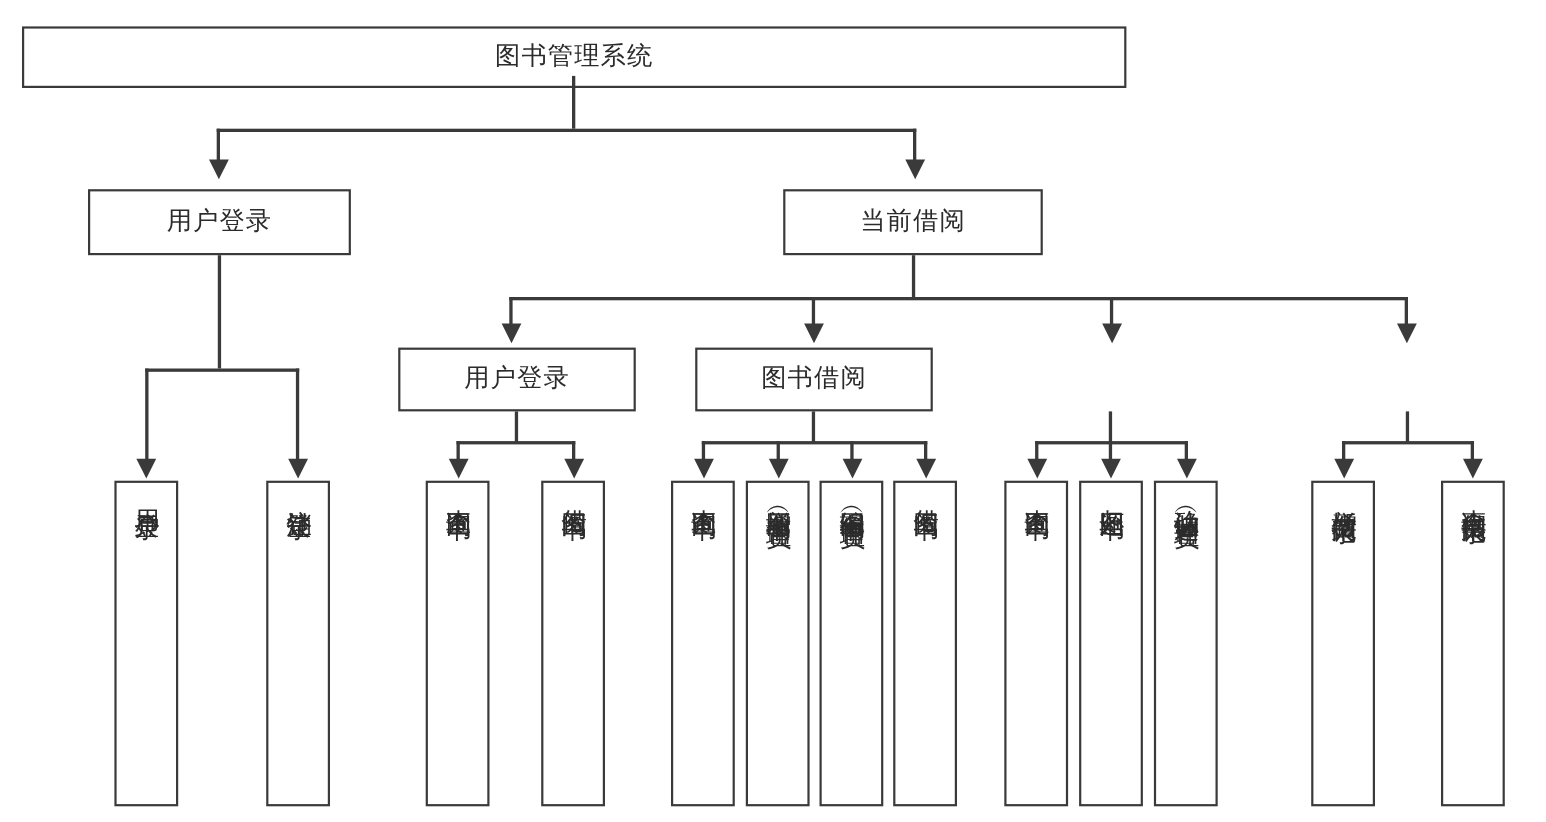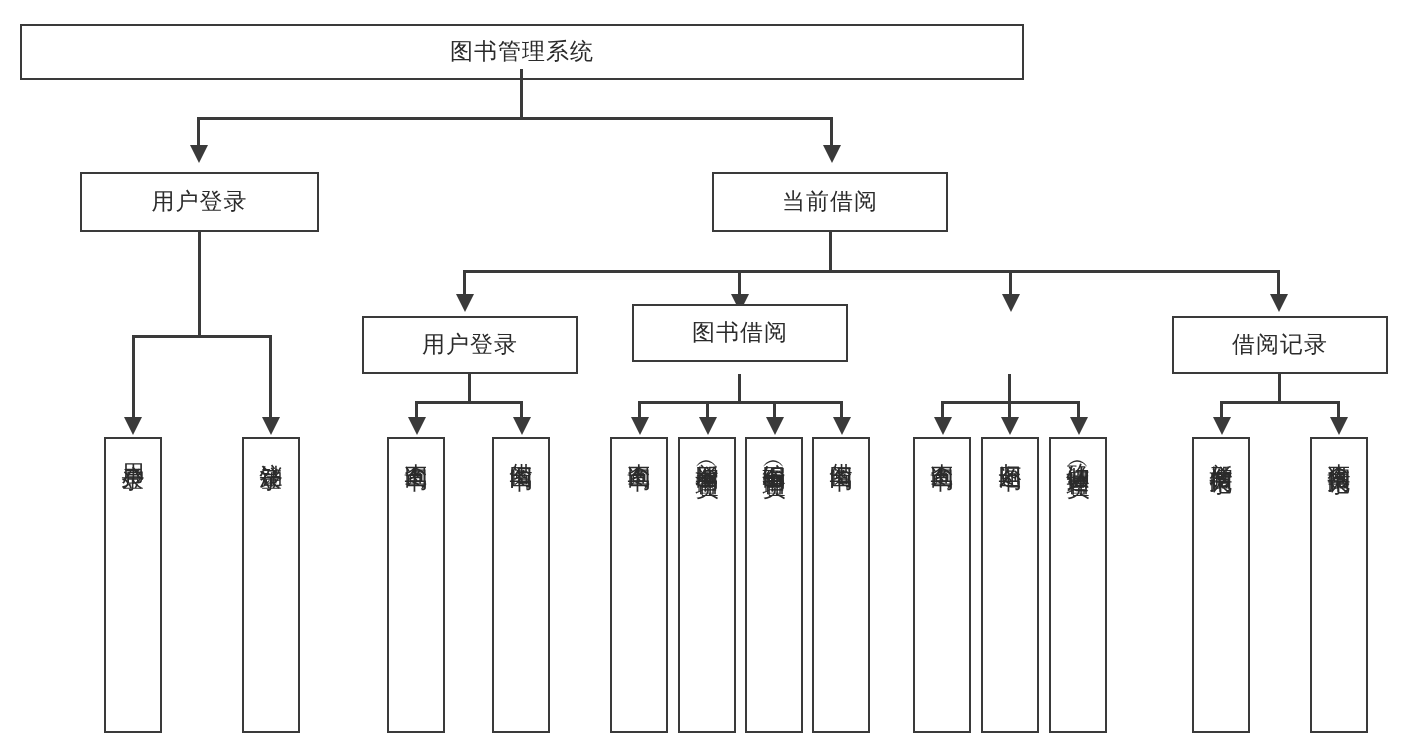--- a/index.html
+++ b/index.html
@@ -109,25 +109,22 @@
   <div class="edge v" style="left:738px; top:270px; width:3px; height:26px;"></div>
   <div class="arrow" style="left:731px; top:294px;"></div>
   <div class="edge v" style="left:1009px; top:270px; width:3px; height:26px;"></div>
   <div class="arrow" style="left:1002px; top:294px;"></div>
   <div class="edge v" style="left:1277px; top:270px; width:3px; height:26px;"></div>
   <div class="arrow" style="left:1270px; top:294px;"></div>
 
   <div class="node horiz" style="left:362px; top:316px; width:216px; height:58px;">
     <span class="label">用户登录</span>
   </div>
-  <div class="node horiz" style="left:632px; top:304px; width:216px; height:58px;">
+  <div class="node horiz" style="left:632px; top:316px; width:216px; height:58px;">
     <span class="label">图书借阅</span>
-  </div>
-  <div class="node horiz" style="left:1172px; top:316px; width:216px; height:58px;">
-    <span class="label">借阅记录</span>
   </div>
 
   <div class="edge v" style="left:468px; top:374px; width:3px; height:29px;"></div>
   <div class="edge h" style="left:415px; top:401px; width:108px; height:3px;"></div>
   <div class="edge v" style="left:415px; top:401px; width:3px; height:18px;"></div>
   <div class="arrow" style="left:408px; top:417px;"></div>
   <div class="edge v" style="left:520px; top:401px; width:3px; height:18px;"></div>
   <div class="arrow" style="left:513px; top:417px;"></div>
 
   <div class="edge v" style="left:738px; top:374px; width:3px; height:29px;"></div>

